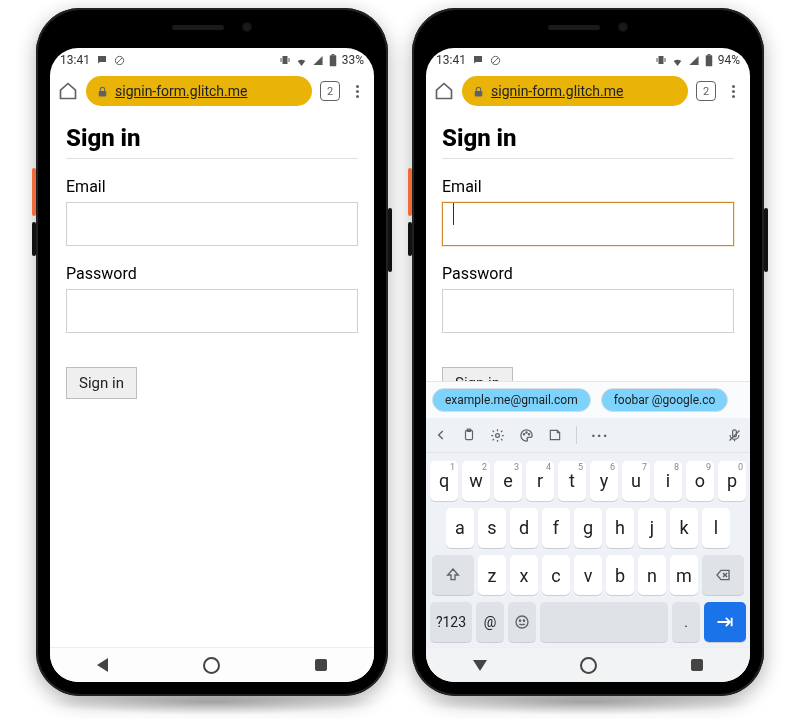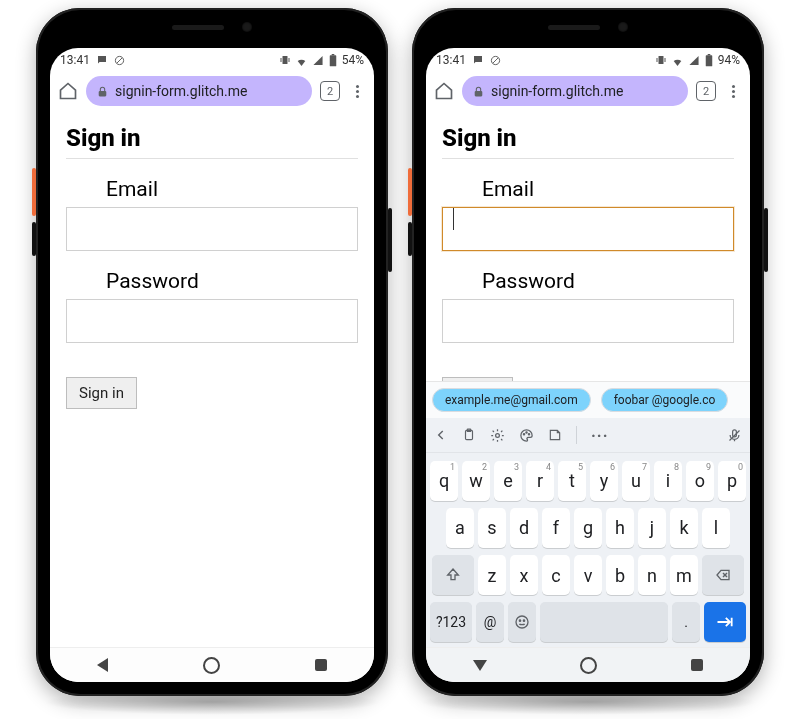--- a/index.html
+++ b/index.html
@@ -88,28 +88,29 @@
   
   .urlbar {
     display:flex;
     align-items:center;
     gap:8px;
     padding: 4px 8px 6px 8px;
   }
   .omni {
     flex:1;
     height:30px;
-    background:#c4b5fd;
+    background:#eab308;
     border-radius:16px;
     display:flex;
     align-items:center;
     gap:6px;
     padding:0 10px;
     color:#202124;
     font-size:14px;
+    text-decoration:underline;
   }
   .omni .url { flex:1; white-space:nowrap; overflow:hidden; text-overflow:ellipsis; }
   .tabcount {
     width:18px; height:18px; border:1.6px solid #5f6368; border-radius:4px;
     display:flex; align-items:center; justify-content:center;
     font-size:11px; color:#5f6368;
   }
   .kebab { width:18px; display:flex; flex-direction:column; align-items:center; gap:2px;}
   .kebab span{ width:3px; height:3px; background:#5f6368; border-radius:50%;}
 
@@ -120,22 +121,21 @@
   .page h1 {
     font-size:24px;
     font-weight:800;
     margin:6px 0 6px 0;
     padding-bottom:6px;
     border-bottom:1px solid #e0e0e0;
     letter-spacing:0;
   }
   .field-label {
     margin-top:18px;
-    font-size:21px;
-    margin-left:40px;
+    font-size:16px;
   }
   .text-input {
     margin-top:6px;
     width:100%;
     height:44px;
     box-sizing:border-box;
     border:1px solid #d0d0d0;
     background:#fff;
     padding:0 8px;
     font-size:16px;
@@ -312,21 +312,21 @@
             <svg width="12" height="11" viewBox="0 0 24 24" fill="#555">
                 <path d="M2 22h20V2z"></path>
               </svg>
           </span>
           <span class="mini-icon">
             <svg width="10" height="13" viewBox="0 0 12 20" fill="#555">
                 <rect x="1" y="2" width="10" height="17" rx="1"></rect>
                 <rect x="4" y="0" width="4" height="2"></rect>
               </svg>
           </span>
-          <span>54%</span>
+          <span>33%</span>
         </div>
       </div>
 
       <div class="urlbar">
         <span class="mini-icon">
           <svg width="20" height="20" viewBox="0 0 24 24" fill="none" stroke="#5f6368" stroke-width="2">
               <path d="M3 11l9-8 9 8v10H3z"></path>
             </svg>
         </span>
         <div class="omni">

